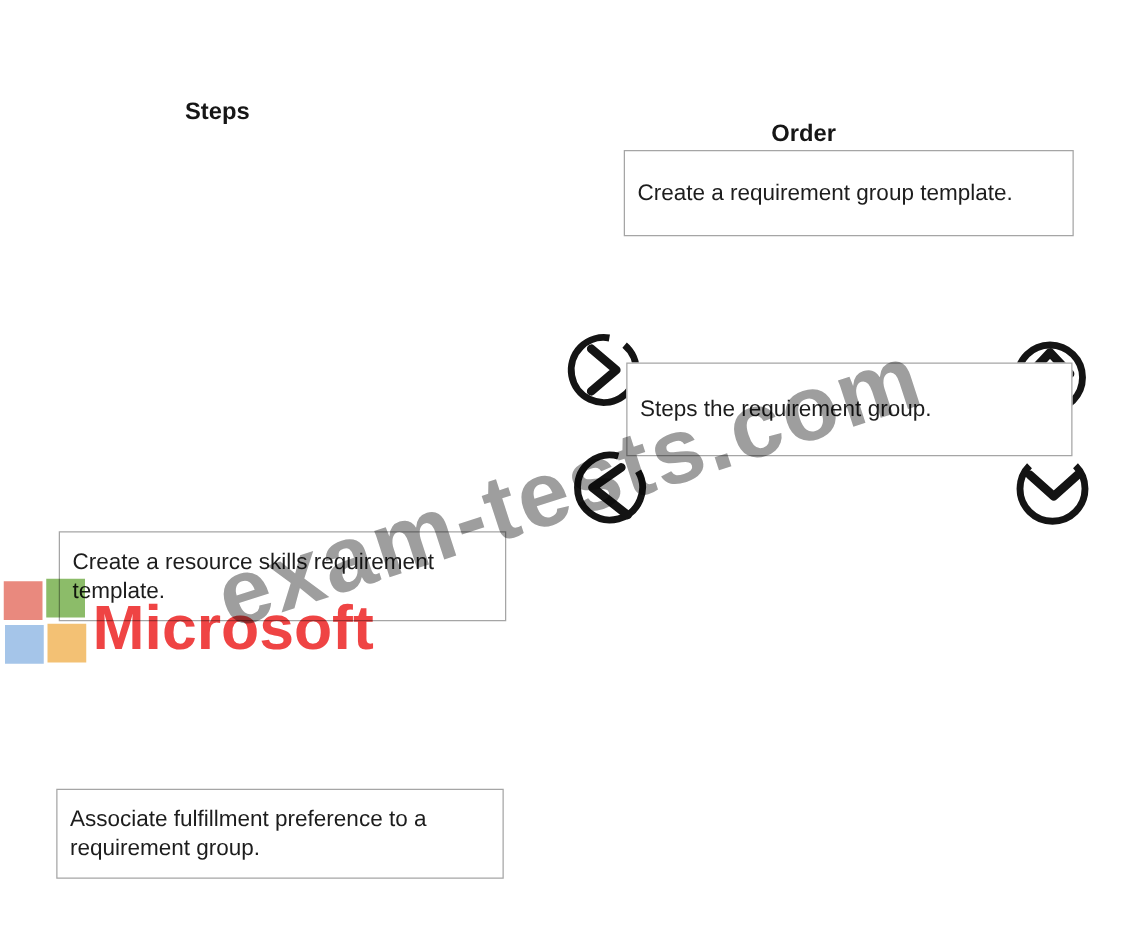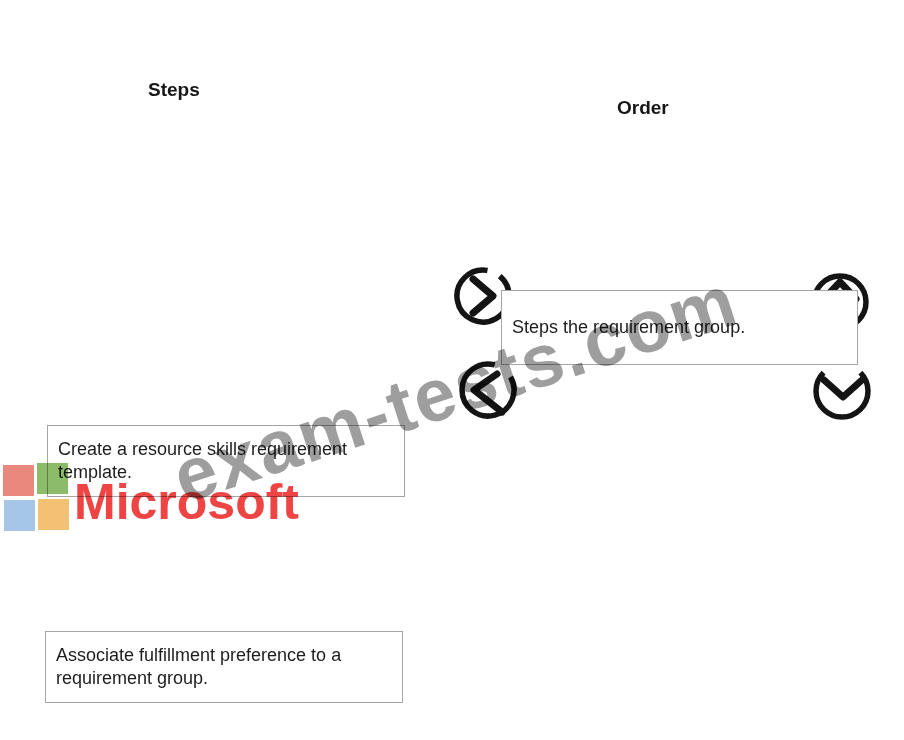--- a/index.html
+++ b/index.html
@@ -108,20 +108,23 @@
     </span>
   </button>
 
   <div class="card" id="step-card-1">
     <span>Create a resource skills requirement template.</span>
   </div>
   <div class="card" id="step-card-2">
     <span>Associate fulfillment preference to a requirement group.</span>
   </div>
 
+  <div class="card" id="order-card-0">
+    <span>Create a requirement group template.</span>
+  </div>
   <div class="card" id="order-card-2">
     <span>Steps the requirement group.</span>
   </div>
 
   <div id="site-watermark">exam-tests.com</div>
 
   <div id="ms-logo">
     <div class="ms-sq" id="ms-sq-red"></div>
     <div class="ms-sq" id="ms-sq-green"></div>
     <div class="ms-sq" id="ms-sq-blue"></div>

